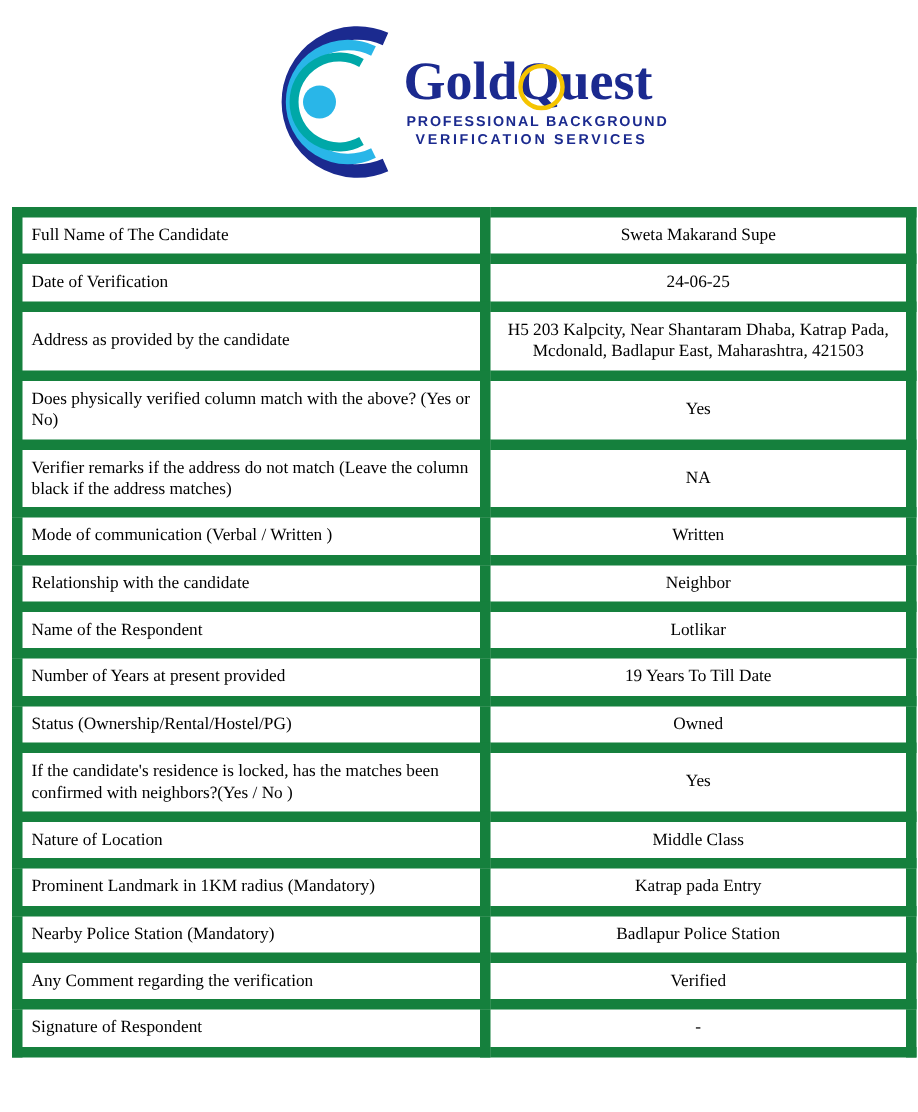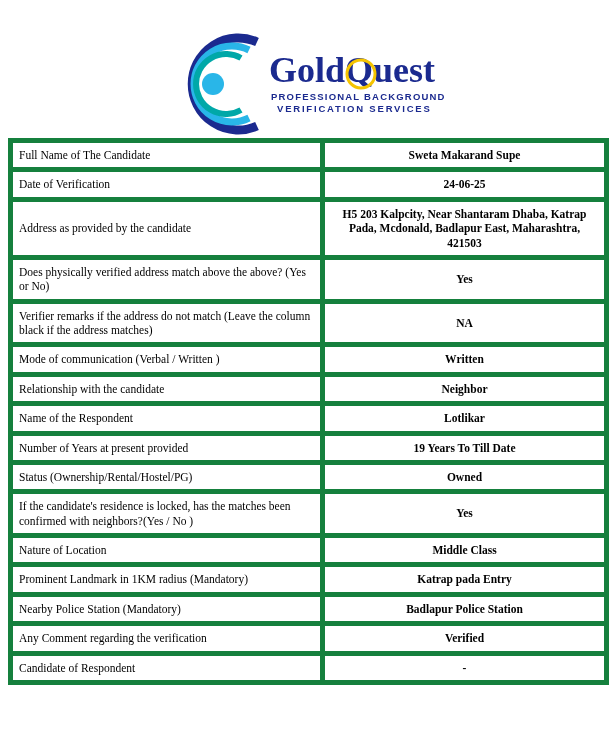--- a/index.html
+++ b/index.html
@@ -18,21 +18,21 @@
     position: relative;
     width: 612px;
     height: 741px;
     box-sizing: border-box;
   }
 
   
   .logo-area {
     height: 138px;
     display: flex;
-    align-items: flex-end;
+    align-items: flex-start;
     justify-content: center;
     padding-top: 14px;
     box-sizing: border-box;
   }
   .logo-wrap {
     position: relative;
     width: 290px;
     height: 108px;
   }
   .logo-svg {
@@ -40,35 +40,34 @@
   }
 
   
   .form-table {
     margin: 0 8px;
     width: 596px;
     border-collapse: collapse;
     table-layout: fixed;
   }
   .form-table td {
-    border: 5px solid #15803d;
+    border: 7px solid #15803d;
     font-size: 11.5px;
     line-height: 1.25;
     vertical-align: middle;
     padding: 5px 6px;
     box-sizing: border-box;
   }
   .form-table td.label {
     width: 312px;
     text-align: left;
   }
   .form-table td.value {
     width: 284px;
     text-align: center;
-    font-weight: bold;
   }
   tr.tall td { height: 46px; }
   tr.med td  { height: 34px; }
   tr.reg td  { height: 28px; }
 </style>
 </head>
 <body>
 
 <div class="page">
 
@@ -101,21 +100,21 @@
       </tr>
       <tr class="reg">
         <td class="label">Date of Verification</td>
         <td class="value">24-06-25</td>
       </tr>
       <tr class="tall">
         <td class="label">Address as provided by the candidate</td>
         <td class="value">H5 203 Kalpcity, Near Shantaram Dhaba, Katrap Pada, Mcdonald, Badlapur East, Maharashtra, 421503</td>
       </tr>
       <tr class="med">
-        <td class="label">Does physically verified address match above the above? (Yes or No)</td>
+        <td class="label">Does physically verified column match with the above? (Yes or No)</td>
         <td class="value">Yes</td>
       </tr>
       <tr class="med">
         <td class="label">Verifier remarks if the address do not match (Leave the column black if the address matches)</td>
         <td class="value">NA</td>
       </tr>
       <tr class="reg">
         <td class="label">Mode of communication (Verbal / Written )</td>
         <td class="value">Written</td>
       </tr>
@@ -149,19 +148,19 @@
       </tr>
       <tr class="reg">
         <td class="label">Nearby Police Station (Mandatory)</td>
         <td class="value">Badlapur Police Station</td>
       </tr>
       <tr class="reg">
         <td class="label">Any Comment regarding the verification</td>
         <td class="value">Verified</td>
       </tr>
       <tr class="reg">
-        <td class="label">Candidate of Respondent</td>
+        <td class="label">Signature of Respondent</td>
         <td class="value">-</td>
       </tr>
     </tbody>
   </table>
 
 </div>
 
 </body></html>

